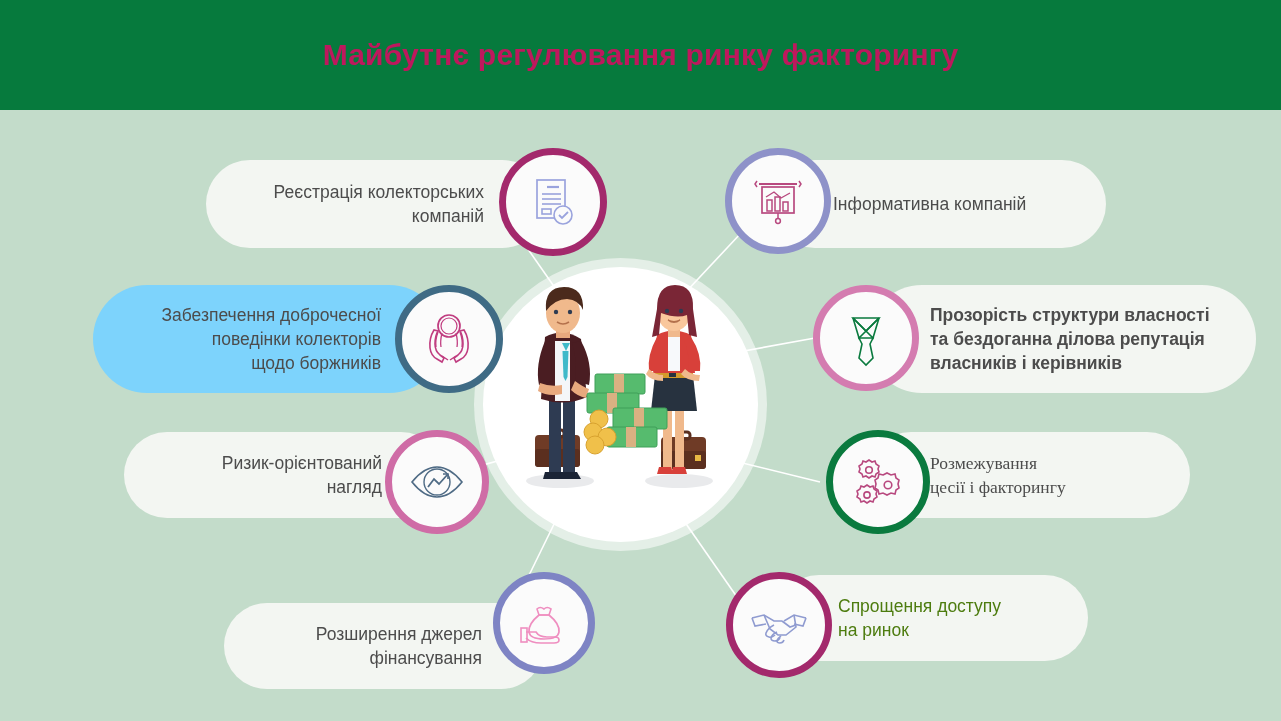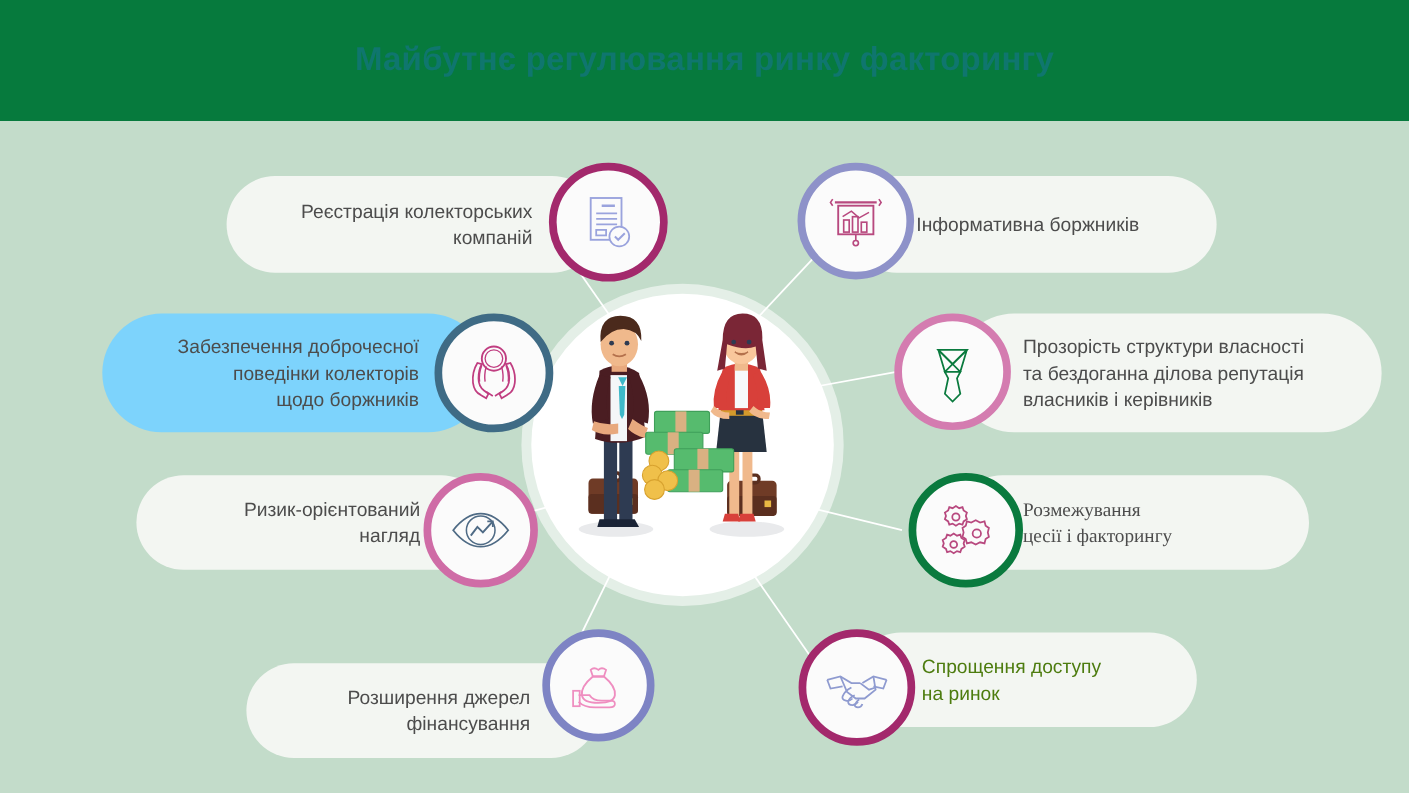--- a/index.html
+++ b/index.html
@@ -108,21 +108,21 @@
     justify-content: center;
   }
   .badge svg { display: block; }
 </style>
 </head>
 <body>
 
 <div id="canvas" style="background: rgb(195, 220, 202);">
 
   <div id="header-bar" style="background: rgb(6, 122, 61);"></div>
-  <div id="header-title" style="color: #0f766e;">Майбутнє регулювання ринку факторингу</div>
+  <div id="header-title" style="color: #be185d;">Майбутнє регулювання ринку факторингу</div>
 
   <div id="stage">
 
     <svg id="connectors" viewBox="0 0 1281 611">
       <g stroke="#ffffff" stroke-width="1.6" fill="none">
         <line x1="560" y1="185" x2="516" y2="122"></line>
         <line x1="519" y1="245" x2="430" y2="228"></line>
         <line x1="520" y1="345" x2="420" y2="372"></line>
         <line x1="558" y1="406" x2="512" y2="500"></line>
         <line x1="683" y1="185" x2="742" y2="122"></line>
@@ -266,41 +266,41 @@
           <path d="M22 15 q3 -3 7 0 q3 -3 7 0 l-2 6 l-10 0 z" fill="none" stroke="#ef8ec0" stroke-width="1.6"></path>
           <path d="M24 21 q-11 9 -10 17 q1 7 15 7 q14 0 15 -7 q1 -8 -10 -17 z" fill="none" stroke="#ef8ec0" stroke-width="1.7"></path>
           <path d="M11 38 l10 0 q3 5 11 5 l8 0 q4 0 4 3 q0 3 -5 3 l-13 0 q-10 0 -15 -5" fill="none" stroke="#ef8ec0" stroke-width="1.6"></path>
           <rect x="6" y="34" width="6" height="14" fill="none" stroke="#ef8ec0" stroke-width="1.6"></rect>
         </svg>
       </div>
     </div>
 
     <div class="item">
       <div class="pill right" style="left: 735px; top: 50px; width: 335px; height: 88px; background: rgb(243, 246, 242);">
-        <div class="pill-text" style="color: rgb(76, 76, 76);">Інформативна боржників</div>
+        <div class="pill-text" style="color: rgb(76, 76, 76);">Інформативна компаній</div>
       </div>
       <div class="badge" style="left:689px; top:38px; width:106px; height:106px; border:7px solid #8e92c9;">
         <svg width="60" height="60" viewBox="0 0 60 60">
           <line x1="11" y1="13" x2="49" y2="13" stroke="#b8497f" stroke-width="2.2"></line>
           <path d="M9 10 l-2 3 l2 3" fill="none" stroke="#b8497f" stroke-width="1.5"></path>
           <path d="M51 10 l2 3 l-2 3" fill="none" stroke="#b8497f" stroke-width="1.5"></path>
           <rect x="14" y="16" width="32" height="26" fill="none" stroke="#b8497f" stroke-width="1.7"></rect>
           <rect x="19" y="29" width="5" height="11" fill="none" stroke="#b8497f" stroke-width="1.5"></rect>
           <rect x="27" y="26" width="5" height="14" fill="none" stroke="#b8497f" stroke-width="1.5"></rect>
           <rect x="35" y="31" width="5" height="9" fill="none" stroke="#b8497f" stroke-width="1.5"></rect>
           <path d="M18 26 l8 -5 l7 6 l9 -5" fill="none" stroke="#b8497f" stroke-width="1.4"></path>
           <line x1="30" y1="42" x2="30" y2="48" stroke="#b8497f" stroke-width="1.5"></line>
           <circle cx="30" cy="50" r="2.4" fill="none" stroke="#b8497f" stroke-width="1.5"></circle>
         </svg>
       </div>
     </div>
 
     <div class="item">
       <div class="pill right" style="left: 832px; top: 175px; width: 388px; height: 108px; background: rgb(243, 246, 242);">
-        <div class="pill-text" style="color: rgb(76, 76, 76);">Прозорість структури власності<br>та бездоганна ділова репутація<br>власників і керівників</div>
+        <div class="pill-text" style="color: rgb(76, 76, 76); font-weight: bold;">Прозорість структури власності<br>та бездоганна ділова репутація<br>власників і керівників</div>
       </div>
       <div class="badge" style="left:777px; top:175px; width:106px; height:106px; border:7px solid #d47cb0;">
         <svg width="58" height="58" viewBox="0 0 58 58">
           <path d="M16 9 l26 0 l-13 13 z" fill="none" stroke="#0a7a3e" stroke-width="1.6"></path>
           <path d="M16 9 l13 13 l-7 7 l-6 -20 z" fill="none" stroke="#0a7a3e" stroke-width="1.6"></path>
           <path d="M42 9 l-13 13 l7 7 l6 -20 z" fill="none" stroke="#0a7a3e" stroke-width="1.6"></path>
           <path d="M22 29 l14 0 l-3 6 l3 14 l-7 7 l-7 -7 l3 -14 z" fill="none" stroke="#0a7a3e" stroke-width="1.6"></path>
         </svg>
       </div>
     </div>

